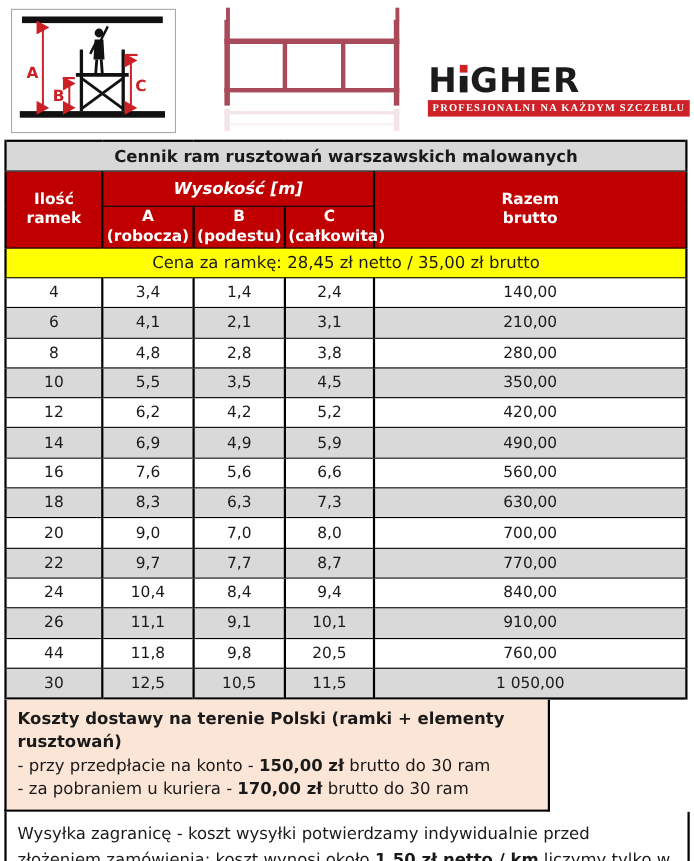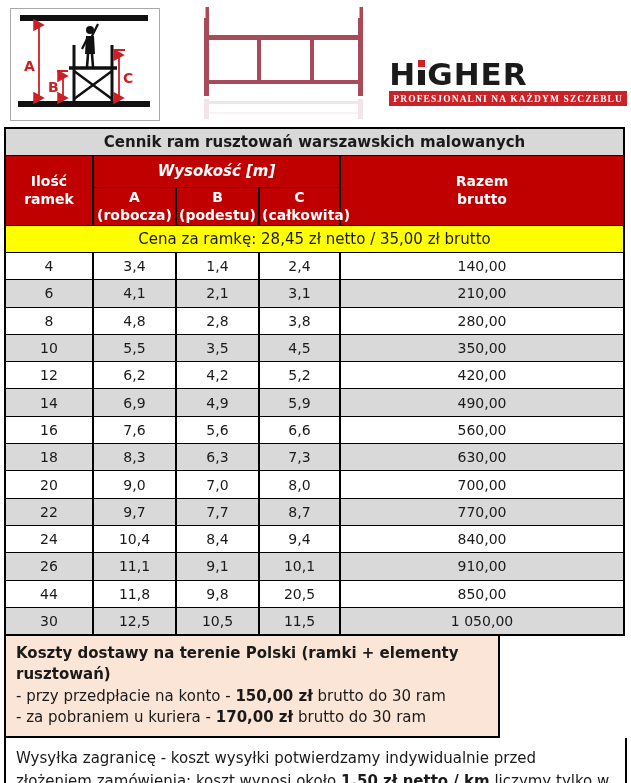--- a/index.html
+++ b/index.html
@@ -222,21 +222,21 @@
         <td>11,1</td>
         <td>9,1</td>
         <td>10,1</td>
         <td>910,00</td>
       </tr>
       <tr class="data-row">
         <td>44</td>
         <td>11,8</td>
         <td>9,8</td>
         <td>20,5</td>
-        <td>850,00</td>
+        <td>760,00</td>
       </tr>
       <tr class="data-row alt">
         <td>30</td>
         <td>12,5</td>
         <td>10,5</td>
         <td>11,5</td>
         <td>1 050,00</td>
       </tr>
     </tbody>
   </table>

